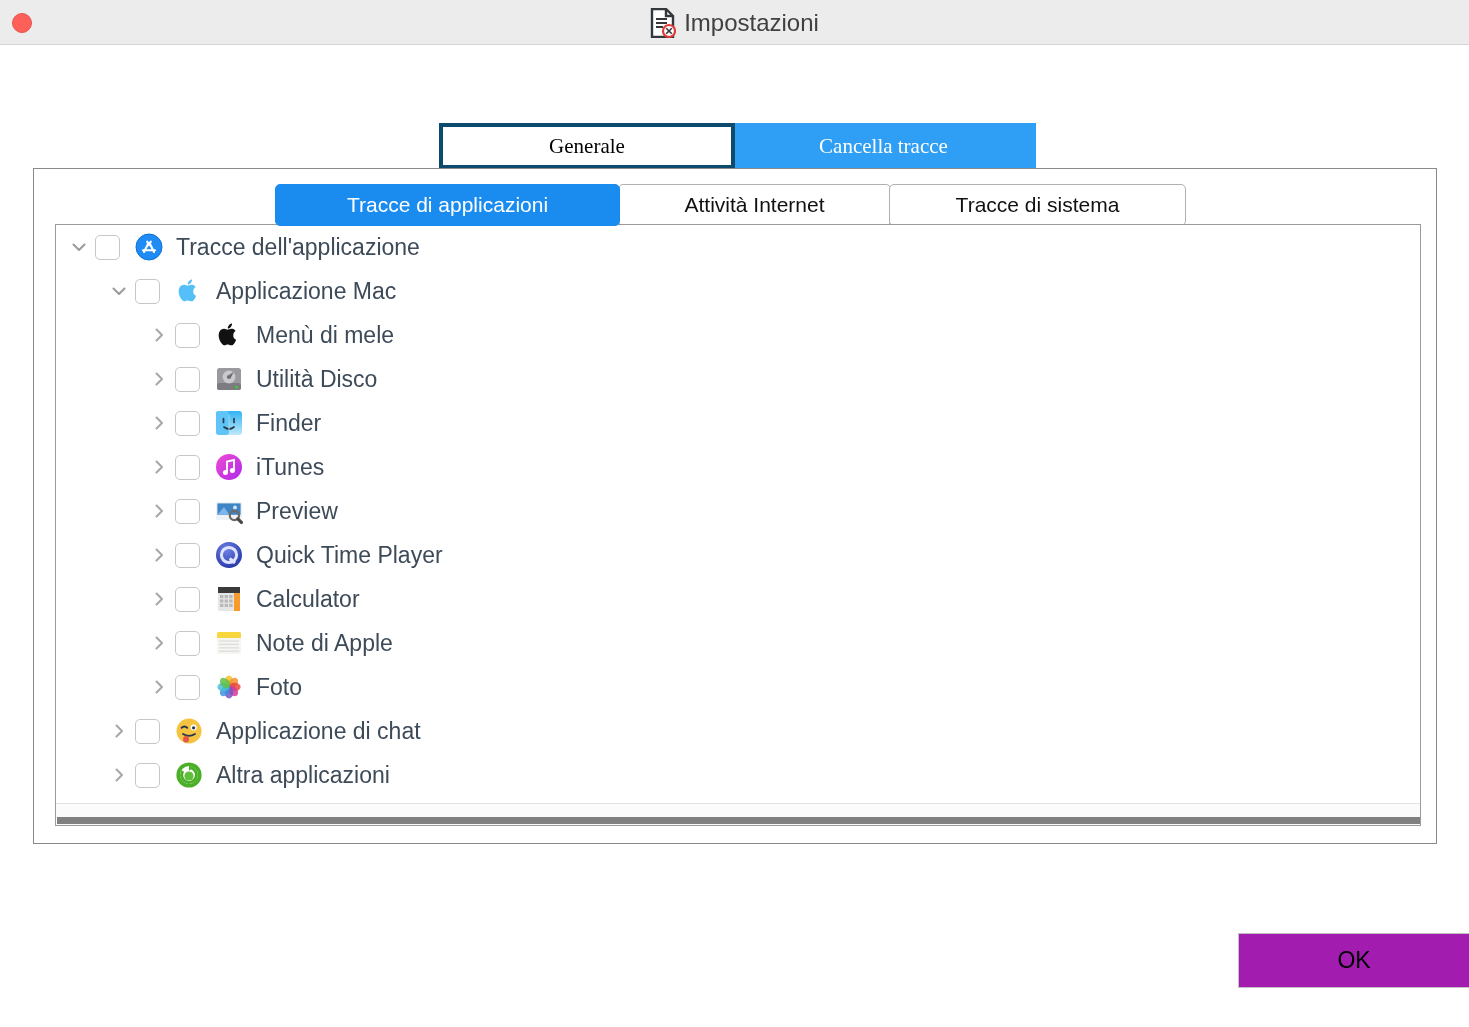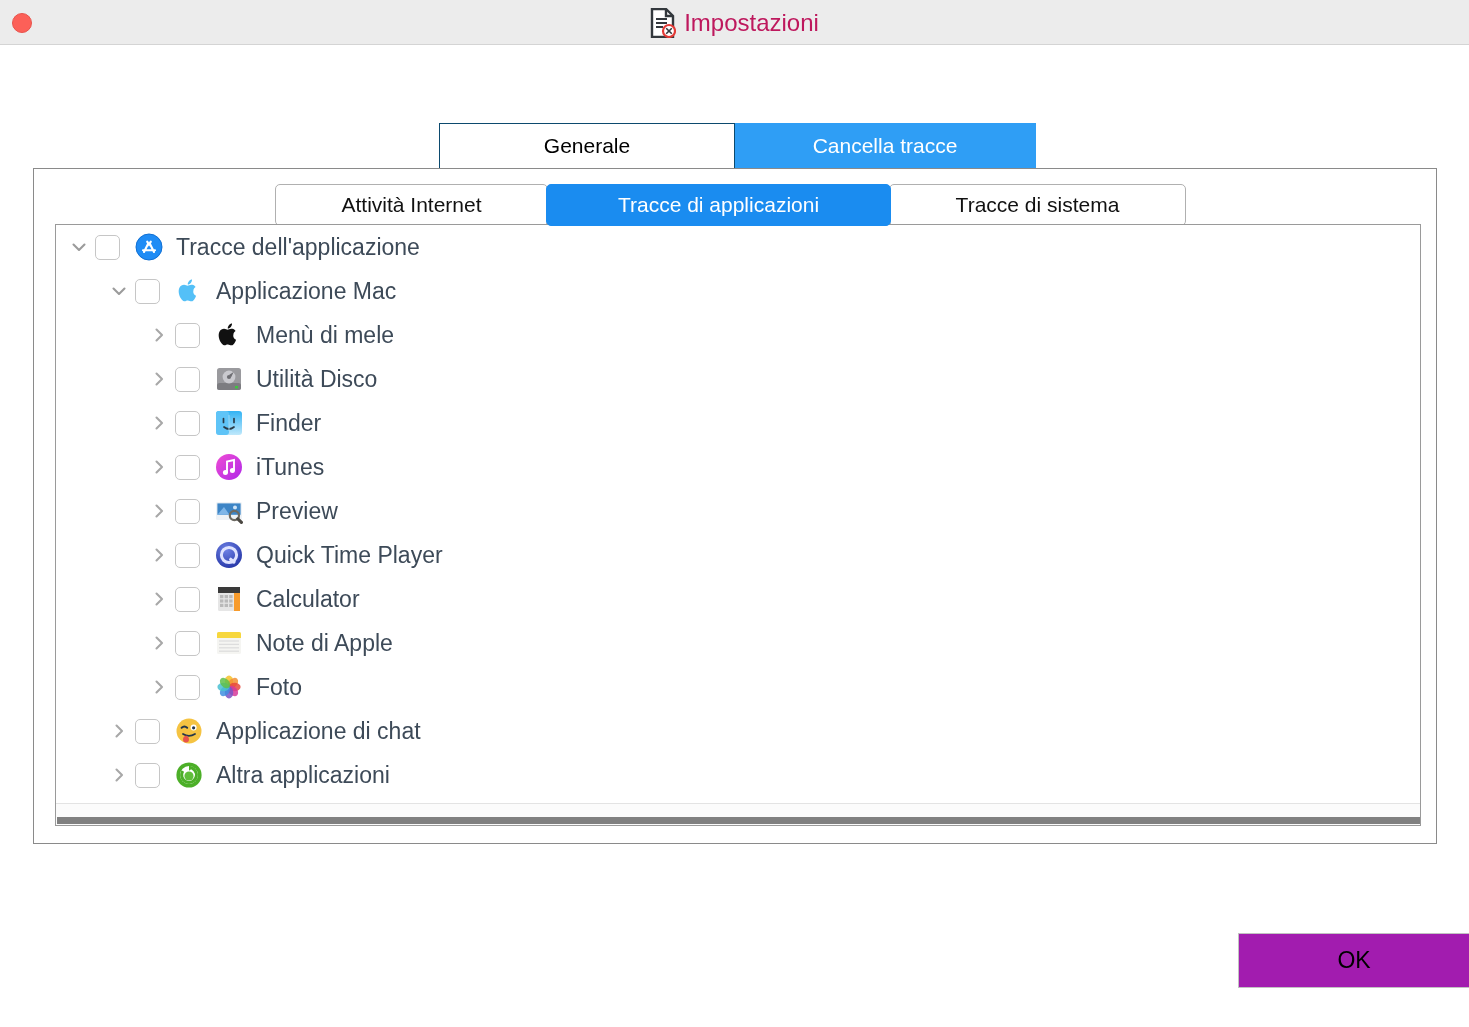--- a/index.html
+++ b/index.html
@@ -31,40 +31,40 @@
   #title-wrap {
     position: absolute;
     left: 0; top: 0;
     width: 1469px; height: 45px;
     display: flex; align-items: center; justify-content: center;
     gap: 8px;
   }
   #title-icon { width: 26px; height: 30px; display: block; }
   #title-text {
     font-size: 24px;
-    color: #be185d;
+    color: #404040;
     font-family: "Liberation Sans", sans-serif;
     letter-spacing: 0px;
   }
 
   
   #top-tabs {
     position: absolute;
     left: 439px; top: 123px;
     display: flex;
     height: 46px;
   }
   .top-tab {
     height: 46px;
     display: flex; align-items: center; justify-content: center;
     font-size: 21px;
-    border: 1px solid #0c4a6e;
+    border: 4px solid #0c4a6e;
     background: #ffffff;
     color: #000000;
-    font-family: Liberation Sans, sans-serif;
+    font-family: Liberation Serif, serif;
   }
   .top-tab + .top-tab { border-left: none; align-items: center; }
   .top-tab.active {
     background: #2f9ef5;
     color: #ffffff;
     border-color: #2f9ef5;
   }
   #top-tab-0 { width: 296px; }
   #top-tab-1 { width: 301px; }
 
@@ -220,25 +220,25 @@
     <span>Generale</span>
   </div>
   <div id="top-tab-1" class="top-tab active">
     <span>Cancella tracce</span>
   </div>
 </div>
 
 <div id="outer-panel"></div>
 
 <div id="inner-tabs">
+  <div id="inner-tab-0" class="inner-tab active">
+    <span>Tracce di applicazioni</span>
+  </div>
   <div id="inner-tab-1" class="inner-tab">
     <span>Attività Internet</span>
-  </div>
-  <div id="inner-tab-0" class="inner-tab active">
-    <span>Tracce di applicazioni</span>
   </div>
   <div id="inner-tab-2" class="inner-tab">
     <span>Tracce di sistema</span>
   </div>
 </div>
 
 <div id="tree-box">
   <div id="tree-list">
       <div class="tree-row lvl-0">
         <div class="twisty">

